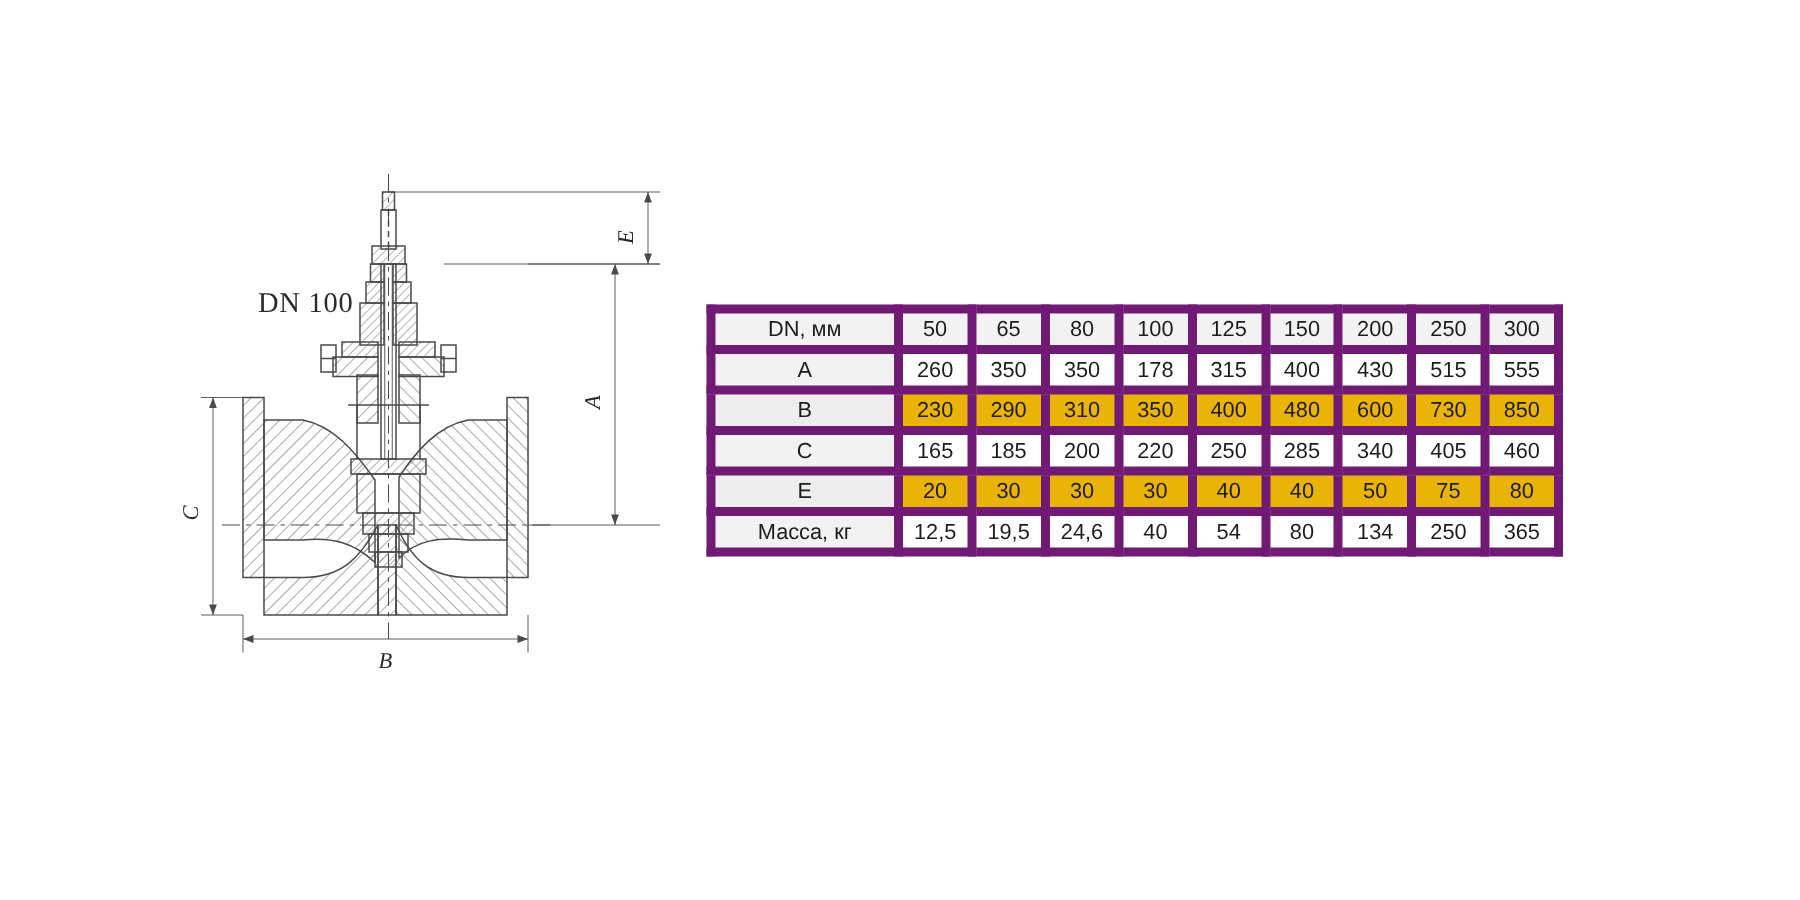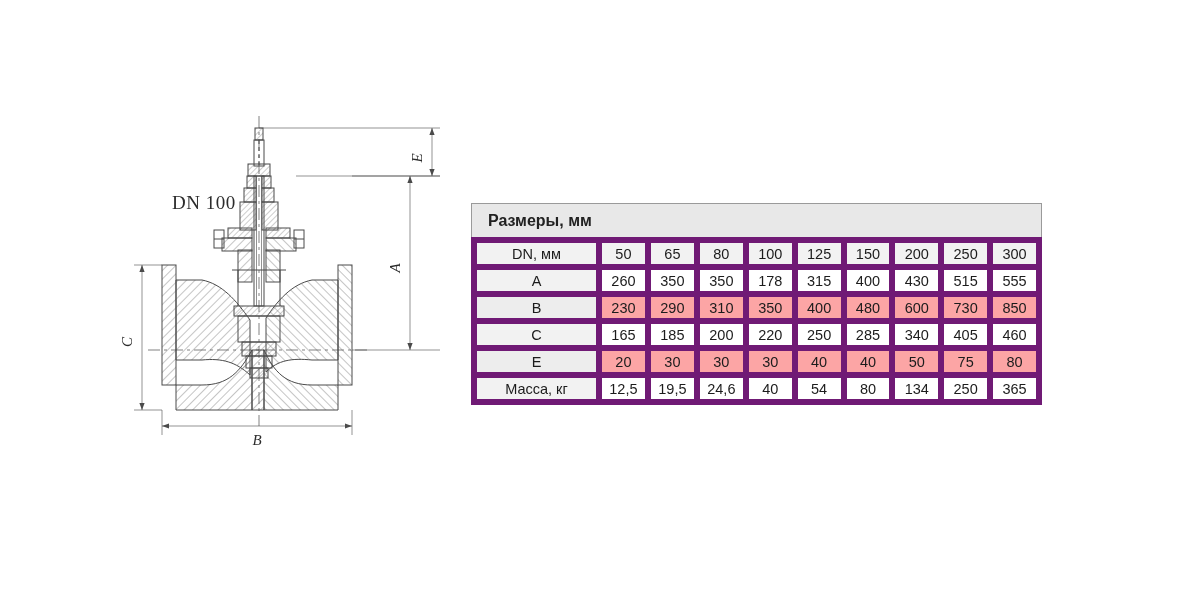--- a/index.html
+++ b/index.html
@@ -62,21 +62,21 @@
     text-align: center;
     font-size: 14.5px;
     color: #1c1c1c;
     font-weight: normal;
     padding: 0 2px;
   }
   table.dims td.rowhead, table.dims th.rowhead {
     width: 127px;
     background: #f2f2f2;
   }
-  table.dims tr.alt td { background: #fca5a5; }
+  table.dims tr.alt td { background: #eab308; }
   table.dims tr.alt td.rowhead { background: #ededed; }
   table.dims th { background: #f2f2f2; }
   table.dims td.val { width: 49.3px; border-radius: 7px; }
 </style>
 </head>
 <body>
 
 <div id="drawing">
 
   <div class="dn-label">DN 100</div>
@@ -182,21 +182,20 @@
     </g>
 
     <text x="312" y="48" font-family="Liberation Serif, serif" font-style="italic" font-size="15" fill="#2b2b2b" text-anchor="middle" transform="rotate(-90 312 48)">E</text>
     <text x="290" y="158" font-family="Liberation Serif, serif" font-style="italic" font-size="15" fill="#2b2b2b" text-anchor="middle" transform="rotate(-90 290 158)">A</text>
     <text x="22" y="232" font-family="Liberation Serif, serif" font-style="italic" font-size="15" fill="#2b2b2b" text-anchor="middle" transform="rotate(-90 22 232)">C</text>
     <text x="147" y="335" font-family="Liberation Serif, serif" font-style="italic" font-size="15" fill="#2b2b2b" text-anchor="middle">B</text>
   </svg>
 </div>
 
 <div id="table-panel">
-  <div class="table-title">Размеры, мм</div>
   <table class="dims">
     <thead>
       <tr>
         <th class="rowhead">DN, мм</th>
         <th class="val">50</th>
         <th class="val">65</th>
         <th class="val">80</th>
         <th class="val">100</th>
         <th class="val">125</th>
         <th class="val">150</th>

